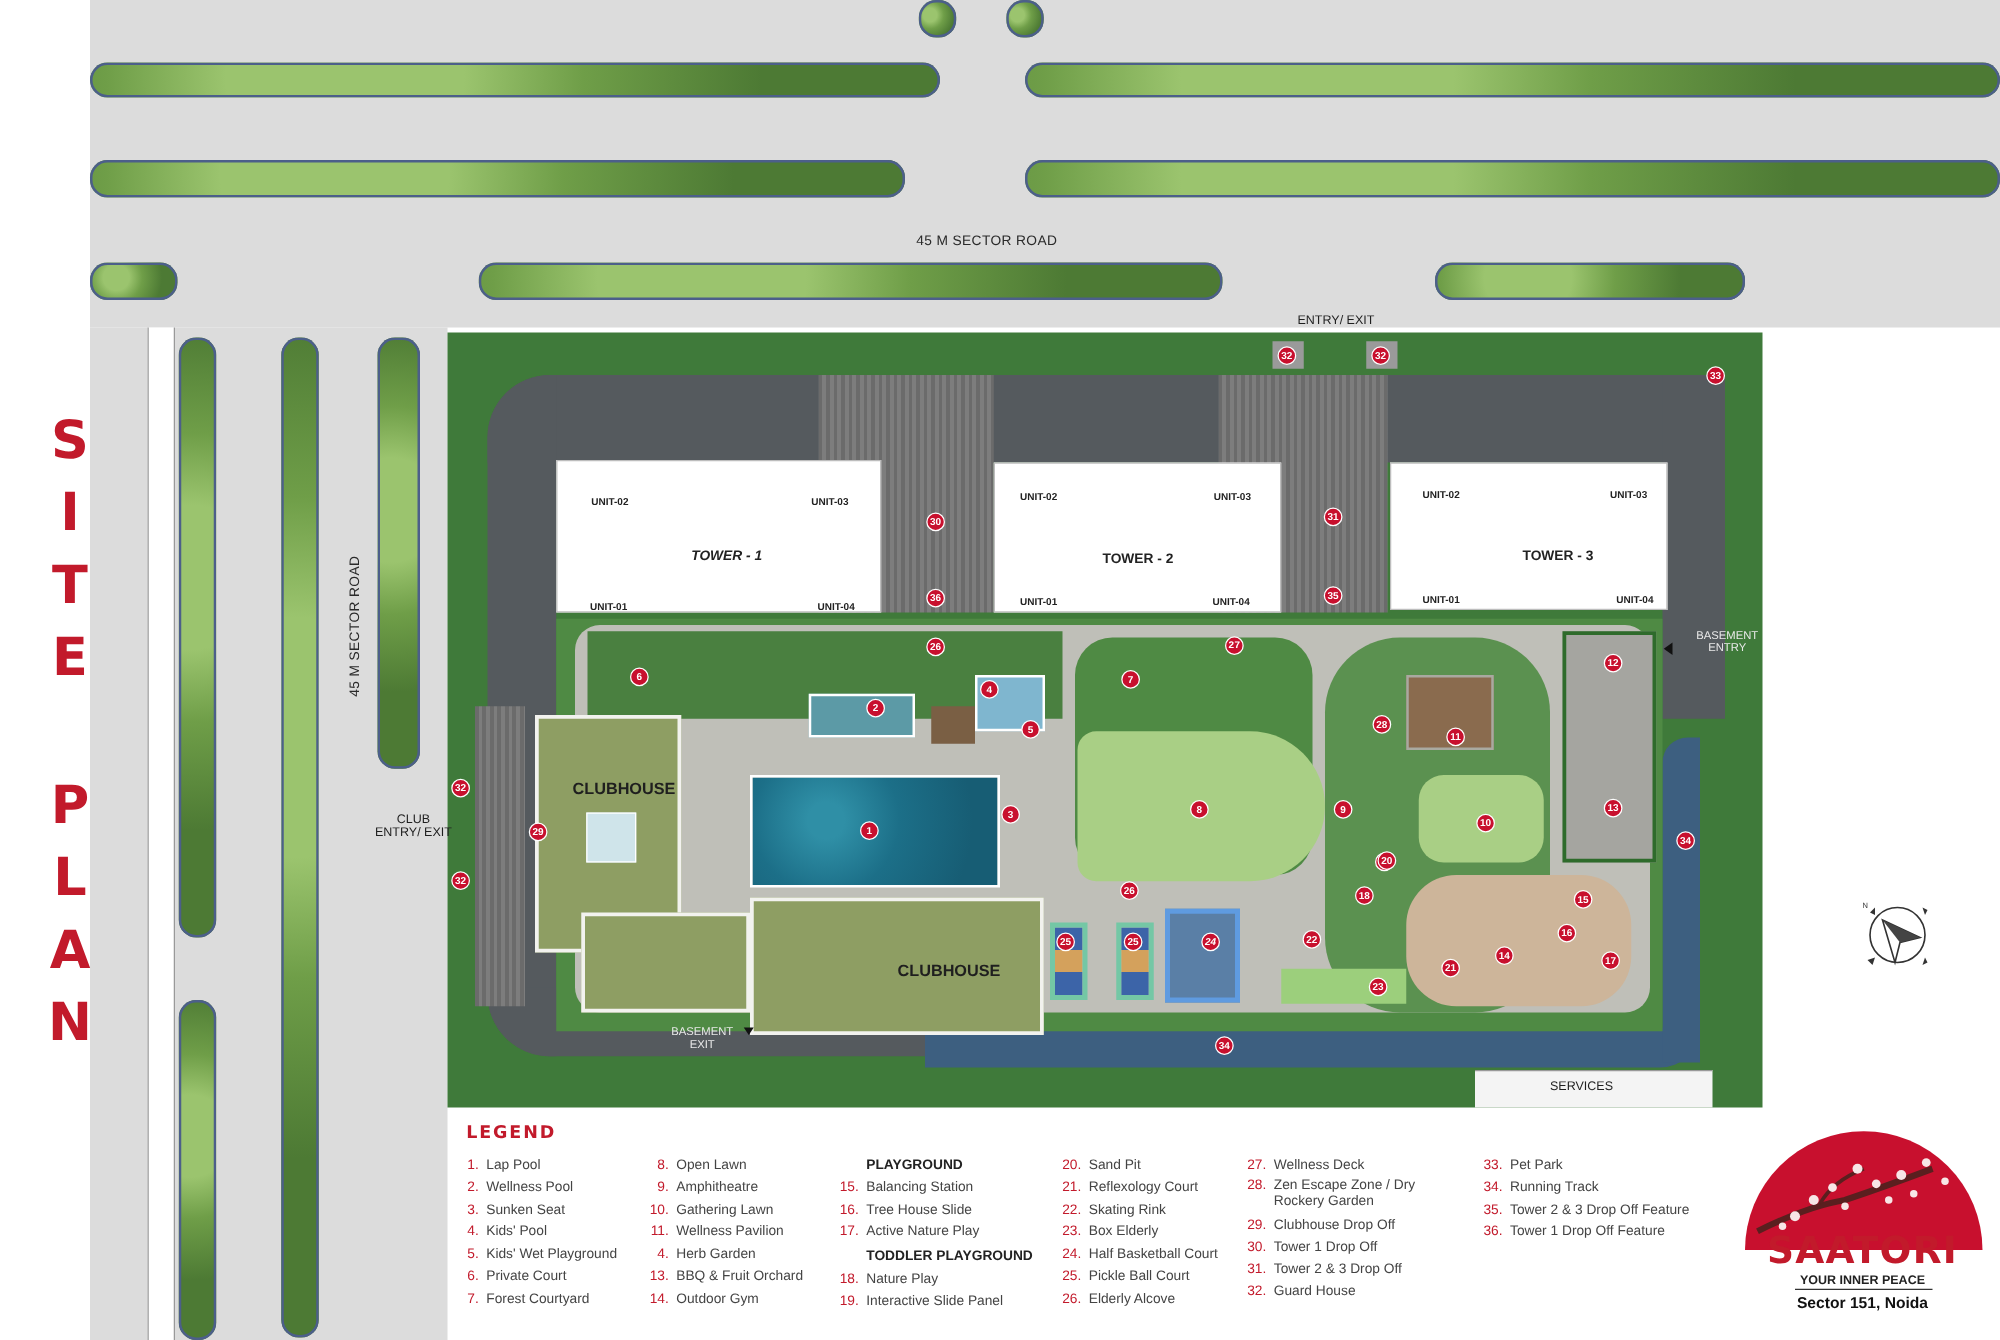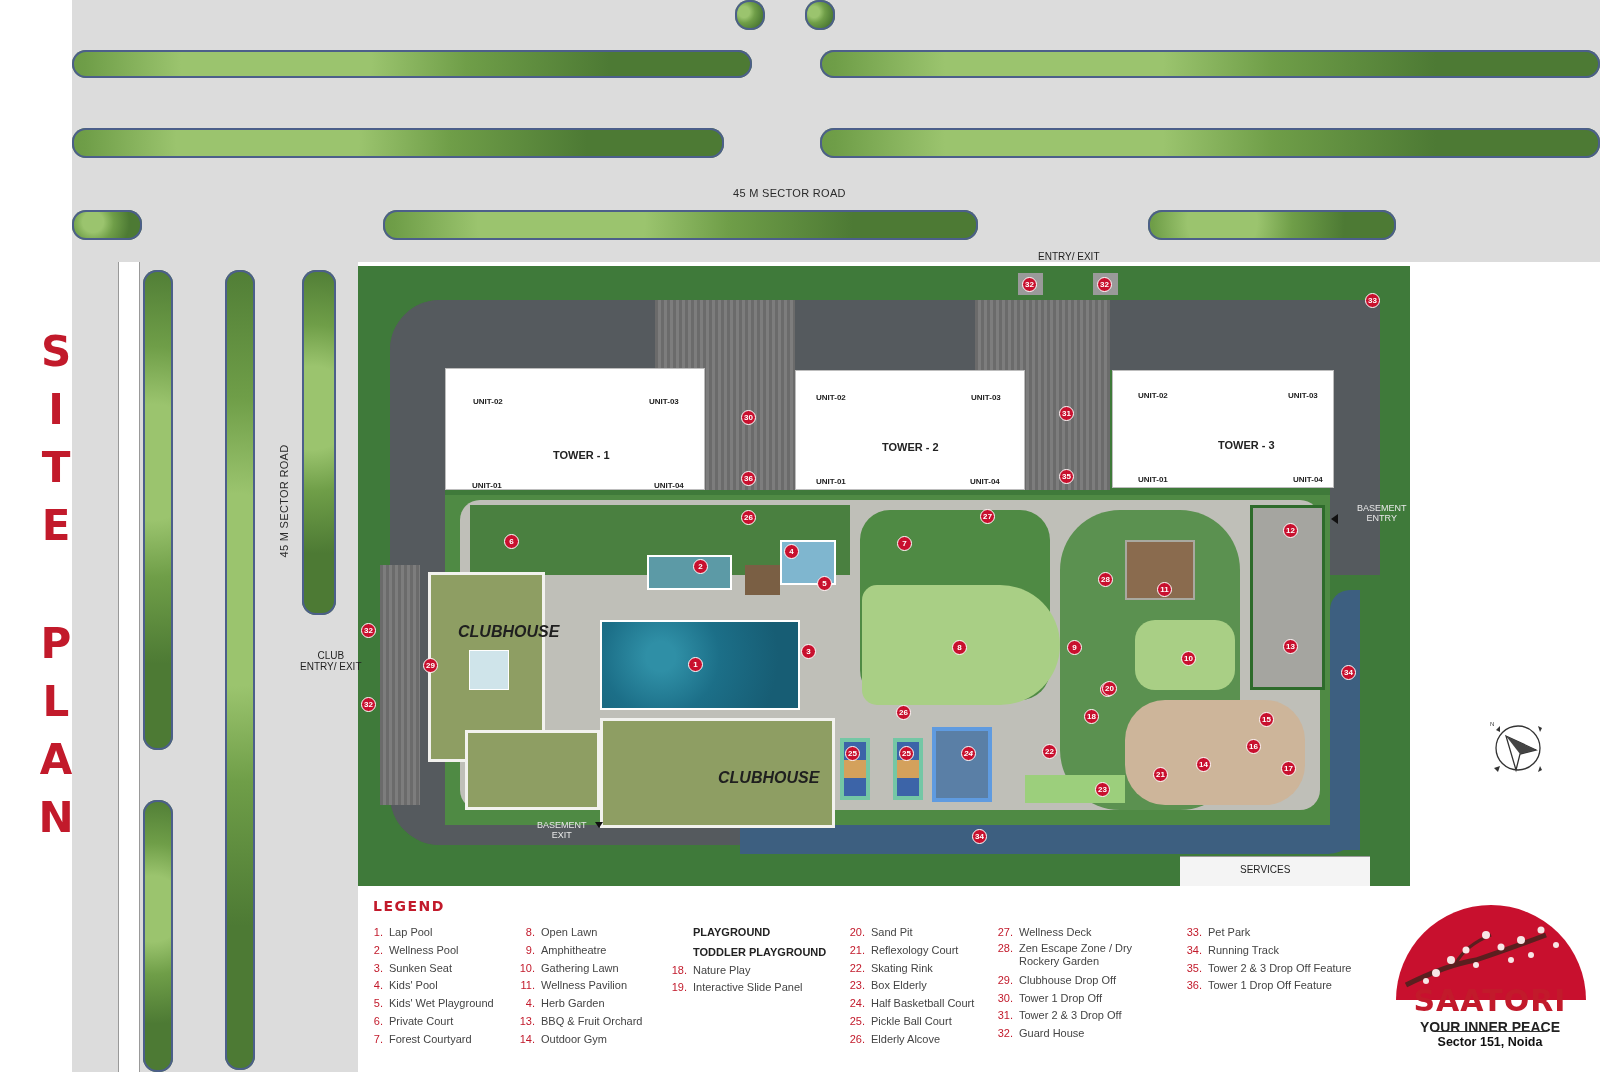--- a/index.html
+++ b/index.html
@@ -17,21 +17,21 @@
   .site { position: absolute; left: 358px; top: 266px; width: 1052px; height: 620px; background: #3f7a3a; }
   .drive { position: absolute; background: #555a5e; }
   .drop { position: absolute; background: repeating-linear-gradient(90deg, #6b6b6b 0 3px, #7d7d7d 3px 6px); }
   .tower { position: absolute; background: #ffffff; border: 1px solid #bdbdbd; }
   .tower .unit { position: absolute; font-size: 8px; font-weight: bold; color: #222; }
   .tower .tname { position: absolute; font-size: 11px; font-weight: bold; color: #222; white-space: nowrap; }
   .garden { position: absolute; background: #4f8a44; }
   .lawn { position: absolute; background: #a9cf85; }
   .path { position: absolute; background: #c7c7c2; }
   .club { position: absolute; background: #8e9e63; border: 3px solid #f2f2ee; }
-  .club .cl { position: absolute; font-size: 16px; font-weight: bold; color: #1f1f1f; white-space: nowrap; font-style: italic; }
+  .club .cl { position: absolute; font-size: 13px; font-weight: bold; color: #1f1f1f; white-space: nowrap; }
   .pool { position: absolute; background: radial-gradient(circle at 30% 40%, #2f8fa6 0 10%, #1c6f88 40%, #175d74 80%); border: 2px solid #ffffff; }
   .court { position: absolute; }
   .track { position: absolute; background: #3d5f80; }
   .marker { position: absolute; width: 15px; height: 15px; border-radius: 50%; background: #c8102e; color: #ffffff; font-size: 8px; font-weight: bold; display: flex; align-items: center; justify-content: center; border: 1px solid #ffffff; }
   .tiny-label { position: absolute; font-size: 10px; color: #1f1f1f; white-space: nowrap; line-height: 1.1; text-align: center; }
   .tiny-label.light { color: #e9e9e9; }
 
   
   .side-title { position: absolute; left: 34px; top: 330px; width: 44px; display: flex; flex-direction: column; align-items: center; }
   .side-title span { display: block; font-family: "DejaVu Sans", sans-serif; font-weight: bold; font-size: 42px; line-height: 44px; color: #c21a2b; height: 58px; }
@@ -42,21 +42,21 @@
   .legend-col { position: absolute; top: 924px; }
   .legend-item { display: flex; font-size: 11px; color: #444; line-height: 17.8px; white-space: nowrap; }
   .legend-item .num { color: #c21a2b; width: 22px; text-align: right; margin-right: 6px; }
   .legend-item.wrap { white-space: normal; line-height: 13px; margin-bottom: 4px; }
   .legend-head { font-size: 11px; font-weight: bold; color: #222; line-height: 17.8px; padding-left: 28px; }
 
   
   .logo { position: absolute; left: 1396px; top: 905px; width: 200px; height: 165px; }
   .logo .sun { position: absolute; left: 0; top: 0; width: 190px; height: 95px; background: #c8102e; border-radius: 95px 95px 0 0; overflow: hidden; }
   .logo .brand { position: absolute; left: 4px; top: 78px; width: 180px; text-align: center; font-family: "DejaVu Sans", sans-serif; font-weight: bold; font-size: 30px; letter-spacing: 1px; color: #c21a2b; }
-  .logo .tag { position: absolute; left: 4px; top: 114px; width: 180px; text-align: center; font-size: 14px; font-weight: bold; color: #222; }
+  .logo .tag { position: absolute; left: 4px; top: 114px; width: 180px; text-align: center; font-size: 10px; font-weight: bold; color: #222; }
   .logo .rule { position: absolute; left: 40px; top: 126px; width: 110px; height: 1px; background: #333; }
   .logo .loc { position: absolute; left: 4px; top: 130px; width: 180px; text-align: center; font-size: 12.5px; font-weight: bold; color: #111; }
 
   .compass { position: absolute; left: 1486px; top: 716px; width: 64px; height: 64px; }
 </style>
 </head>
 <body>
 
 <div class="road" style="left:72px; top:0; width:1528px; height:262px;"></div>
 <div class="road" style="left:72px; top:262px; width:286px; height:810px;"></div>
@@ -102,21 +102,21 @@
 <div class="drop" style="left:655px; top:300px; width:140px; height:190px;"></div>
 <div class="drop" style="left:975px; top:300px; width:135px; height:190px;"></div>
 <div class="drop" style="left:380px; top:565px; width:40px; height:240px;"></div>
 
 <div class="track" style="left:740px; top:822px; width:620px; height:32px; border-radius:0 0 40px 0;"></div>
 <div class="track" style="left:1330px; top:590px; width:30px; height:260px; border-radius:20px 0 0 0;"></div>
 
 <div class="tower" style="left:445px; top:368px; width:260px; height:122px;">
   <span class="unit" style="left:27px; top:28px;">UNIT-02</span>
   <span class="unit" style="left:203px; top:28px;">UNIT-03</span>
-  <span class="tname" style="left:107px; top:80px;">TOWER - 1</span>
+  <span class="tname" style="left:107px; top:70px;font-style:italic;">TOWER - 1</span>
   <span class="unit" style="left:26px; top:112px;">UNIT-01</span>
   <span class="unit" style="left:208px; top:112px;">UNIT-04</span>
 </div>
 <div class="tower" style="left:795px; top:370px; width:230px; height:120px;">
   <span class="unit" style="left:20px; top:22px;">UNIT-02</span>
   <span class="unit" style="left:175px; top:22px;">UNIT-03</span>
   <span class="tname" style="left:86px; top:70px;">TOWER - 2</span>
   <span class="unit" style="left:20px; top:106px;">UNIT-01</span>
   <span class="unit" style="left:174px; top:106px;">UNIT-04</span>
 </div>
@@ -288,20 +288,34 @@
       <span class="num">13.</span>
       <span>BBQ &amp; Fruit Orchard</span>
     </div>
     <div class="legend-item">
       <span class="num">14.</span>
       <span>Outdoor Gym</span>
     </div>
   </div>
 <div class="legend-col" style="left:665px;">
   <div class="legend-head">PLAYGROUND</div>
+  <div id="lc3a">
+      <div class="legend-item">
+        <span class="num">15.</span>
+        <span>Balancing Station</span>
+      </div>
+      <div class="legend-item">
+        <span class="num">16.</span>
+        <span>Tree House Slide</span>
+      </div>
+      <div class="legend-item">
+        <span class="num">17.</span>
+        <span>Active Nature Play</span>
+      </div>
+    </div>
   <div class="legend-head" style="margin-top:2px;">TODDLER PLAYGROUND</div>
   <div id="lc3b">
       <div class="legend-item">
         <span class="num">18.</span>
         <span>Nature Play</span>
       </div>
       <div class="legend-item">
         <span class="num">19.</span>
         <span>Interactive Slide Panel</span>
       </div>

